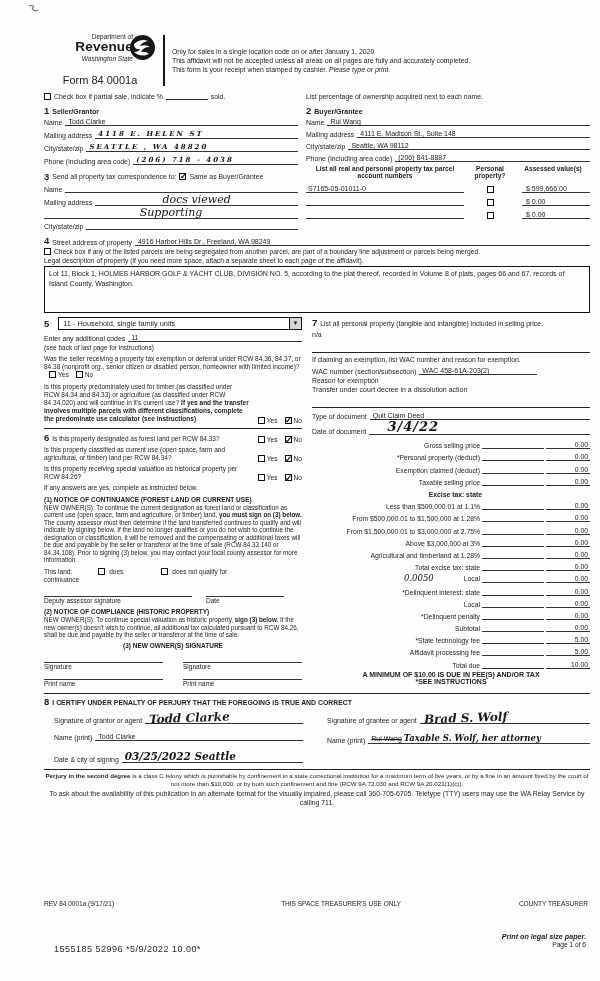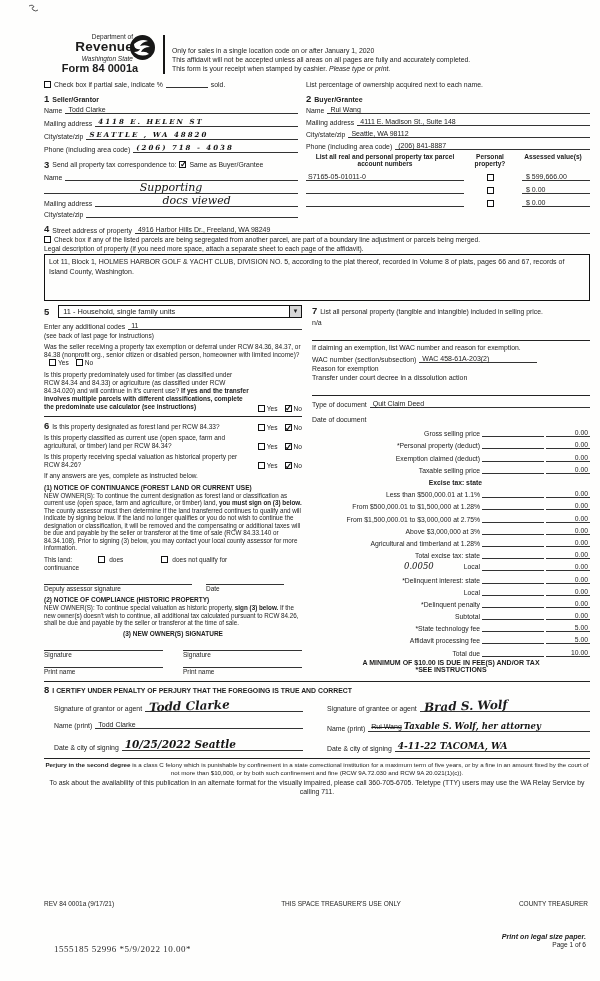--- a/index.html
+++ b/index.html
@@ -1,28 +1,28 @@
 <!DOCTYPE html>
 <html><head>
 <meta charset="utf-8">
 <style>
   * { margin:0; padding:0; box-sizing:border-box; }
   html,body { background:#ffffff; }
   .page { position:relative; width:600px; height:981px; background:#fefefd; font-family:"Liberation Sans", sans-serif; color:#1c1c1c; overflow:hidden; }
   .content { position:absolute; left:44px; top:33px; width:546px; }
 
   
-  .hdr { display:flex; align-items:flex-end; }
+  .hdr { display:flex; align-items:center; }
   .hdr-left { width:112px; flex:none; }
   .dor { display:flex; justify-content:flex-end; align-items:center; }
   .dor-txt { text-align:right; margin-right:-4px; }
   .dept { font-size:6.5px; }
   .rev { font-size:13.5px; font-weight:bold; letter-spacing:0.2px; line-height:1; }
   .wa { font-size:6.5px; font-style:italic; margin-top:1px; }
-  .form-no { font-size:11px; font-weight:bold; margin-top:0; text-align:center; }
+  .form-no { font-size:11px; font-weight:normal; margin-top:12px; text-align:center; }
   .hdr-sep { width:2px; background:#151515; align-self:stretch; margin:2px 7px 0 7px; }
   .hdr-right { flex:1; }
   .title { font-size:16.5px; font-weight:bold; letter-spacing:-0.2px; display:inline; }
   .rcw { font-size:8px; font-weight:bold; }
   .sub { font-size:6.9px; line-height:1.32; margin-top:2px; }
   .sub .em { font-style:italic; }
 
   
   .cb { display:inline-block; width:7px; height:7px; border:1px solid #111; background:#fff; vertical-align:-1px; position:relative; flex:none; }
   .cb.checked::after { content:"\2713"; position:absolute; top:-2.5px; left:-0.5px; font-size:8.5px; font-weight:bold; color:#111; }
@@ -106,21 +106,21 @@
   .altfmt { margin-top:3px; font-size:6.9px; line-height:1.25; text-align:center; }
 
   
   .footrow { position:absolute; top:900px; left:44px; right:12px; display:flex; font-size:6.5px; }
   .footrow .f1 { width:180px; }
   .footrow .f2 { flex:1; text-align:center; }
   .footrow .f3 { width:130px; text-align:right; }
   .printnote { position:absolute; top:932px; right:14px; text-align:right; }
   .printnote .l1 { font-size:7.2px; font-weight:bold; font-style:italic; }
   .printnote .l2 { font-size:6.6px; }
-  .stamp { position:absolute; top:944px; left:54px; font-family:Liberation Serif, serif; font-size:9px; letter-spacing:0.5px; color:#2a2a2a; }
+  .stamp { position:absolute; top:944px; left:54px; font-family:Liberation Sans, sans-serif; font-size:9px; letter-spacing:0.5px; color:#2a2a2a; }
   .artifact { position:absolute; top:4px; left:26px; }
 </style>
 </head>
 <body>
 
 <div class="page">
   <svg class="artifact" width="14" height="14" viewBox="0 0 14 14">
       <path d="M3 2 q4 -2 5 1 q-3 0 -1 3 q3 2 5 0" stroke="#555" stroke-width="1" fill="none"></path>
     </svg>
 
@@ -185,28 +185,28 @@
           <span class="secnum">3</span>
           <span class="lab">Send all property tax correspondence to:</span>
           <span class="cb checked"></span>
           <span style="margin-left:3px">Same as Buyer/Grantee</span>
         </div>
         <div class="fl mt3">
             <span class="lab">Name</span>
             <span class="val"></span>
           </div>
         <div class="fl hrow">
-            <span class="val handline">
-              <span class="over hand" style="font-size:11px">Supporting</span>
-            </span>
-          </div>
-        <div class="fl hrow">
             <span class="lab">Mailing address</span>
             <span class="val handline">
               <span class="over hand" style="font-size:11px">docs viewed</span>
+            </span>
+          </div>
+        <div class="fl hrow">
+            <span class="val handline">
+              <span class="over hand" style="font-size:11px">Supporting</span>
             </span>
           </div>
         <div class="fl" style="height:11px">
             <span class="lab">City/state/zip</span>
             <span class="val"></span>
           </div>
       </div>
 
       <div class="c-right">
         <div class="sechead"><span class="secnum">2</span><span>Buyer/Grantee</span></div>
@@ -384,20 +384,21 @@
         <div class="para mt2" style="font-size:6.8px">Reason for exemption</div>
         <div style="font-size:7px; margin-top:1px">Transfer under court decree in a dissolution action</div>
         <div class="hr" style="margin-top:14px"></div>
 
         <div class="fl mt4">
           <span class="lab">Type of document</span>
           <span class="val">Quit Claim Deed</span>
         </div>
         <div class="fl" style="height:15px">
           <span class="lab">Date of document</span>
+          <span class="val hand" style="font-size:13px; font-weight:bold; letter-spacing:1px; padding-left:18px">3/4/22</span>
         </div>
 
         <div class="mt2">
           <div class="taxrow">
               <span class="lbl">Gross selling price</span>
               <span class="fill"></span>
               <span class="tv">0.00</span>
             </div>
           <div class="taxrow">
               <span class="lbl">*Personal property (deduct)</span>
@@ -505,37 +506,33 @@
             <span class="val" style="position:relative">
                 <span class="script" style="position:absolute; bottom:-2px; left:4px">Todd Clarke</span>
               </span>
           </div>
           <div class="fl">
             <span class="lab" style="margin-left:10px">Name (print)</span>
             <span class="val">Todd Clarke</span>
           </div>
           <div class="fl">
             <span class="lab" style="margin-left:10px">Date &amp; city of signing</span>
-            <span class="val hand" style="font-size:10.5px; font-weight:bold">10/25/2022   Seattle</span>
+            <span class="val hand" style="font-size:10.5px; font-weight:bold">03/25/2022   Seattle</span>
           </div>
         </div>
         <div class="s8col" style="padding-right:0">
           <div class="fl sigover">
             <span class="lab" style="margin-left:10px">Signature of grantee or agent</span>
             <span class="val" style="position:relative">
                 <span class="script" style="position:absolute; bottom:-2px; left:4px">Brad S. Wolf</span>
               </span>
           </div>
           <div class="fl">
             <span class="lab" style="margin-left:10px">Name (print)</span>
             <span class="val"><span class="struck">Rui Wang</span> <span class="hand" style="font-size:8.5px; font-weight:bold">Taxable S. Wolf, her attorney</span></span>
-          </div>
-          <div class="fl">
-            <span class="lab" style="margin-left:10px">Date &amp; city of signing</span>
-            <span class="val hand" style="font-size:9px; font-weight:bold">4-11-22    TACOMA, WA</span>
           </div>
         </div>
       </div>
     </div>
 
     <div class="perjury">
       <span class="bold">Perjury in the second degree</span><span> is a class C felony which is punishable by confinement in a state correctional institution for a maximum term of five years, or by a fine in an amount fixed by the court of not more than $10,000, or by both such confinement and fine (RCW 9A.72.030 and RCW 9A 20.021(1)(c)).</span>
     </div>
     <div class="altfmt">To ask about the availability of this publication in an alternate format for the visually impaired, please call 360-705-6705. Teletype (TTY) users may use the WA Relay Service by calling 711.</div>
   </div>

